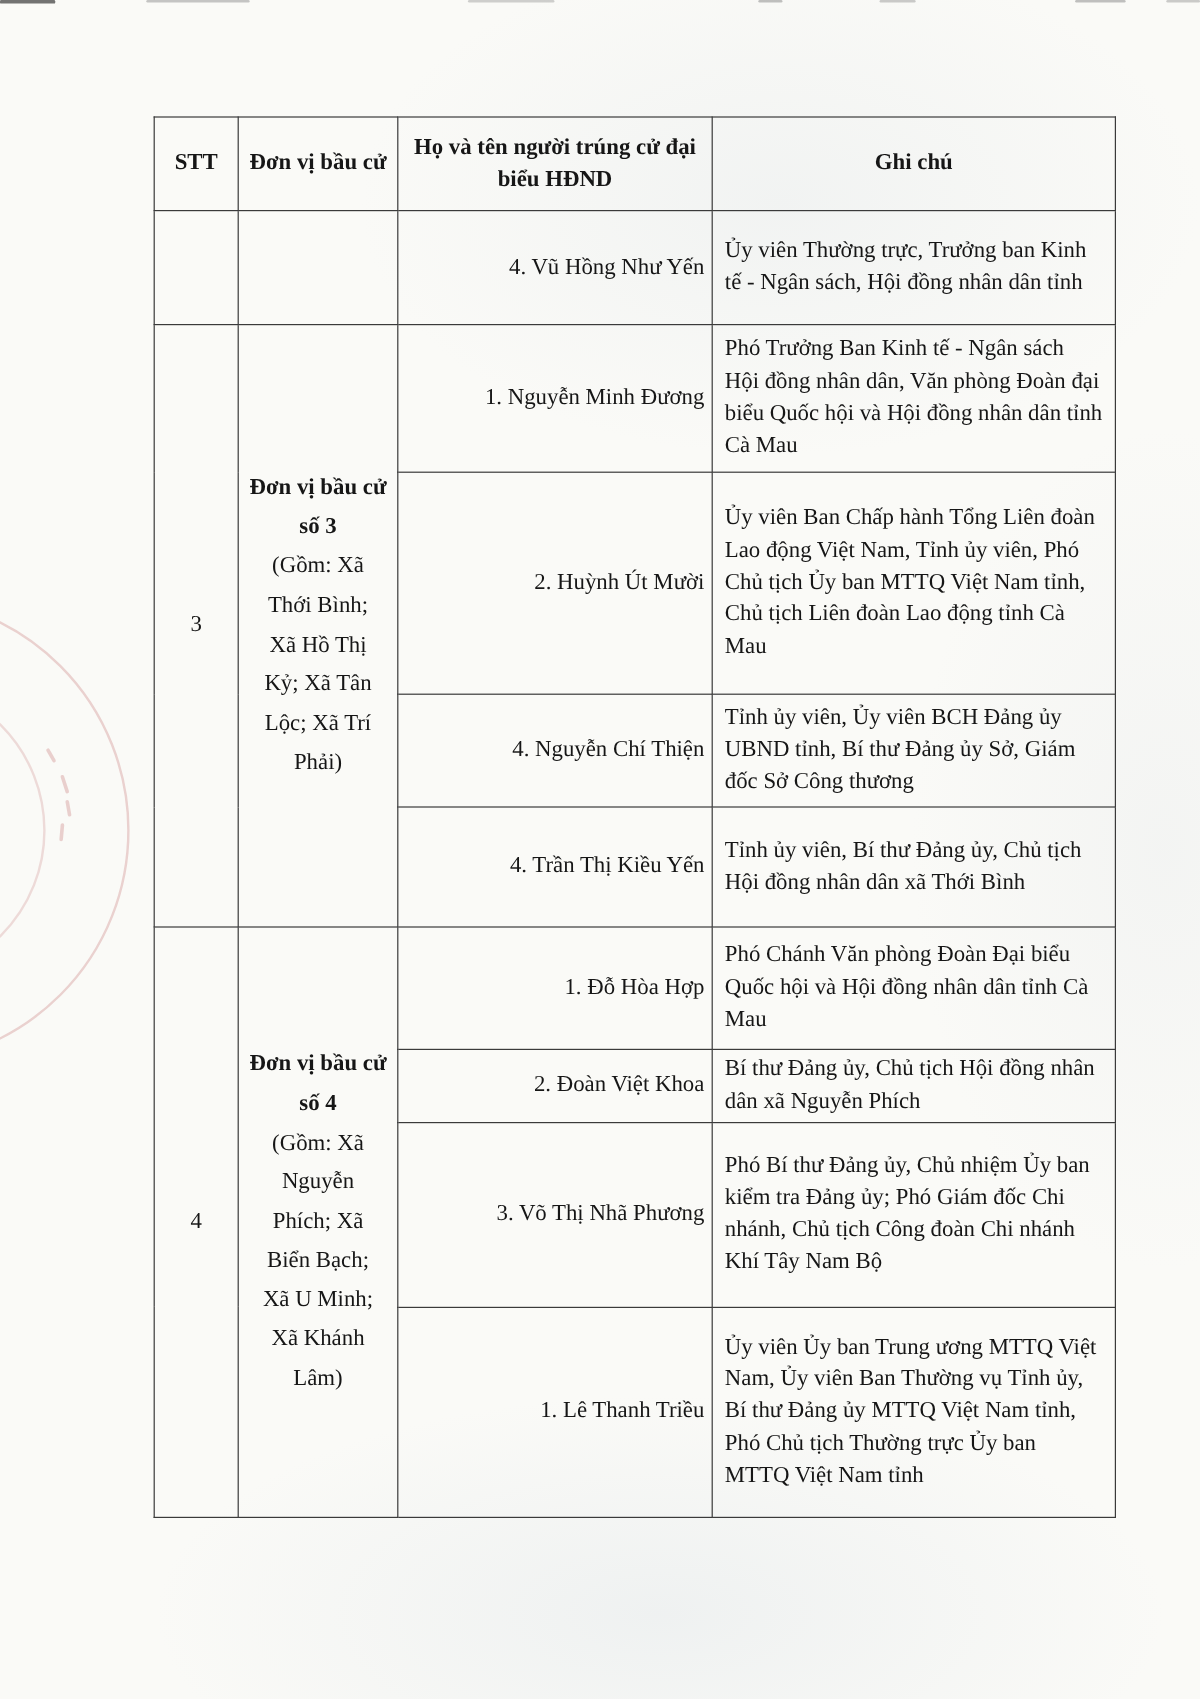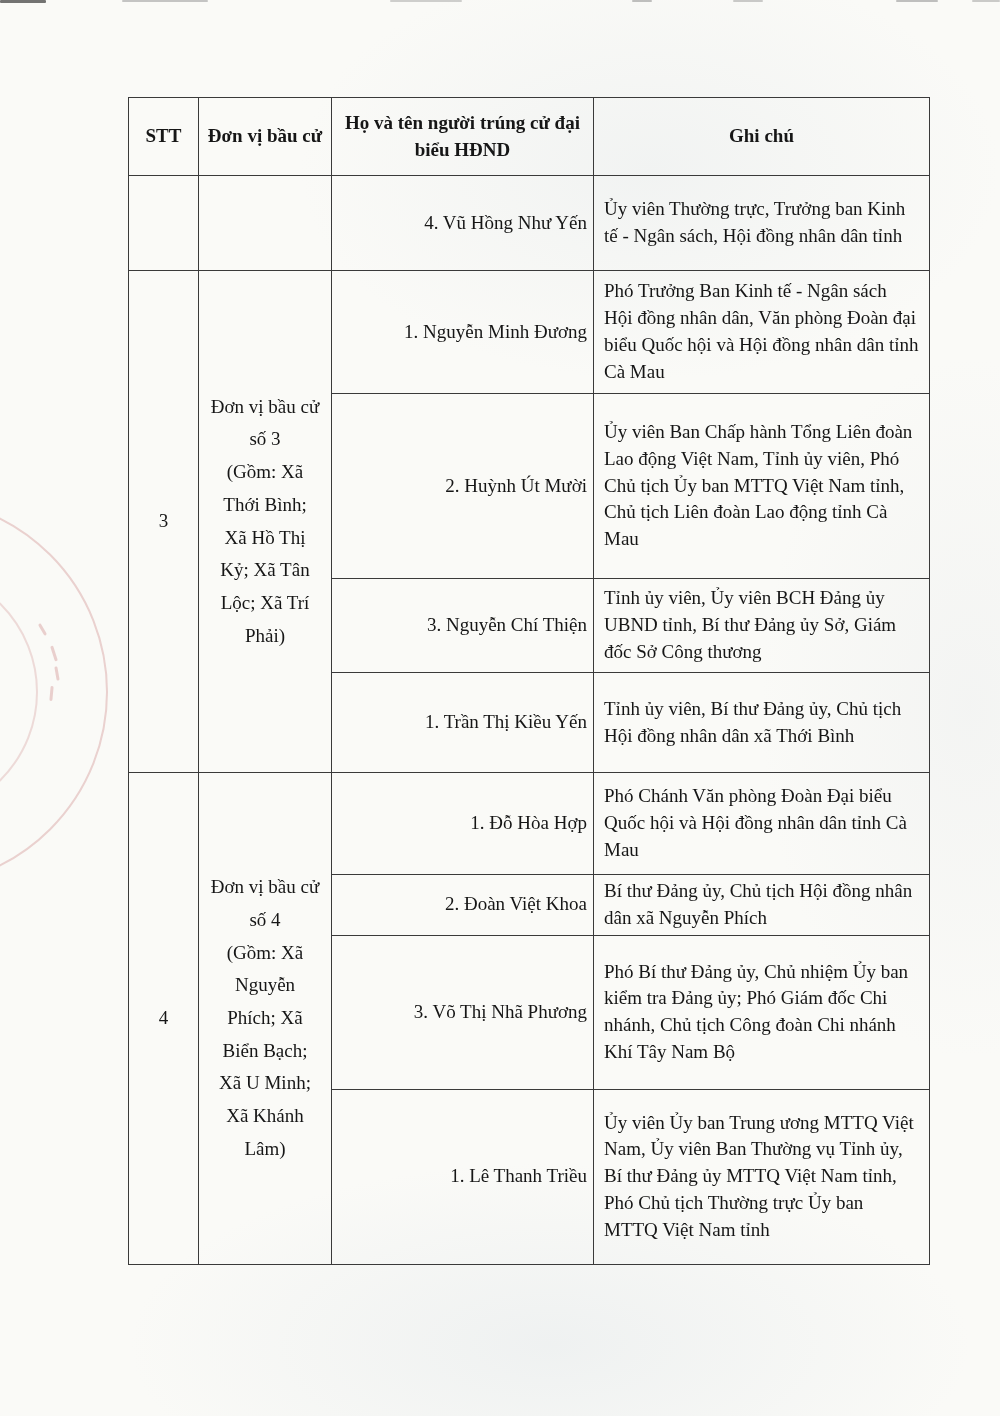--- a/index.html
+++ b/index.html
@@ -61,21 +61,21 @@
     line-height: 1.42;
     overflow: hidden;
   }
   .doc-table th {
     font-weight: bold;
     text-align: center;
     padding: 2px 6px;
   }
   td.stt-cell  { text-align: center; padding: 2px; }
   td.unit-cell { text-align: center; padding: 2px 6px; line-height: 1.72; }
-  .unit-bold   { font-weight: normal; }
+  .unit-bold   { font-weight: bold; }
   .unit-rest   { margin: 0 10px; text-align: center; }
   td.name-cell { text-align: right; padding: 2px 6px 2px 13px; }
   td.note-cell { text-align: left; padding: 3px 10px; }
 </style>
 </head>
 <body>
 
 <div class="page">
 
   <div class="scan-dash d1"></div>
@@ -124,25 +124,25 @@
           <div class="unit-rest">(Gồm: Xã Thới Bình; Xã Hồ Thị Kỷ; Xã Tân Lộc; Xã Trí Phải)</div>
         </td>
         <td class="name-cell">1. Nguyễn Minh Đương</td>
         <td class="note-cell">Phó Trưởng Ban Kinh tế - Ngân sách Hội đồng nhân dân, Văn phòng Đoàn đại biểu Quốc hội và Hội đồng nhân dân tỉnh Cà Mau</td>
       </tr>
       <tr style="height:185px">
         <td class="name-cell">2. Huỳnh Út Mười</td>
         <td class="note-cell">Ủy viên Ban Chấp hành Tổng Liên đoàn Lao động Việt Nam, Tỉnh ủy viên, Phó Chủ tịch Ủy ban MTTQ Việt Nam tỉnh, Chủ tịch Liên đoàn Lao động tỉnh Cà Mau</td>
       </tr>
       <tr style="height:94px">
-        <td class="name-cell">3. Nguyễn Chí Thiện</td>
+        <td class="name-cell">4. Nguyễn Chí Thiện</td>
         <td class="note-cell">Tỉnh ủy viên, Ủy viên BCH Đảng ủy UBND tỉnh, Bí thư Đảng ủy Sở, Giám đốc Sở Công thương</td>
       </tr>
       <tr style="height:100px">
-        <td class="name-cell">1. Trần Thị Kiều Yến</td>
+        <td class="name-cell">4. Trần Thị Kiều Yến</td>
         <td class="note-cell">Tỉnh ủy viên, Bí thư Đảng ủy, Chủ tịch Hội đồng nhân dân xã Thới Bình</td>
       </tr>
 
       <tr style="height:102px">
         <td class="stt-cell" rowspan="4">4</td>
         <td class="unit-cell" rowspan="4">
           <div class="unit-bold">Đơn vị bầu cử số 4</div>
           <div class="unit-rest">(Gồm: Xã Nguyễn Phích; Xã Biển Bạch; Xã U Minh; Xã Khánh Lâm)</div>
         </td>
         <td class="name-cell">1. Đỗ Hòa Hợp</td>

